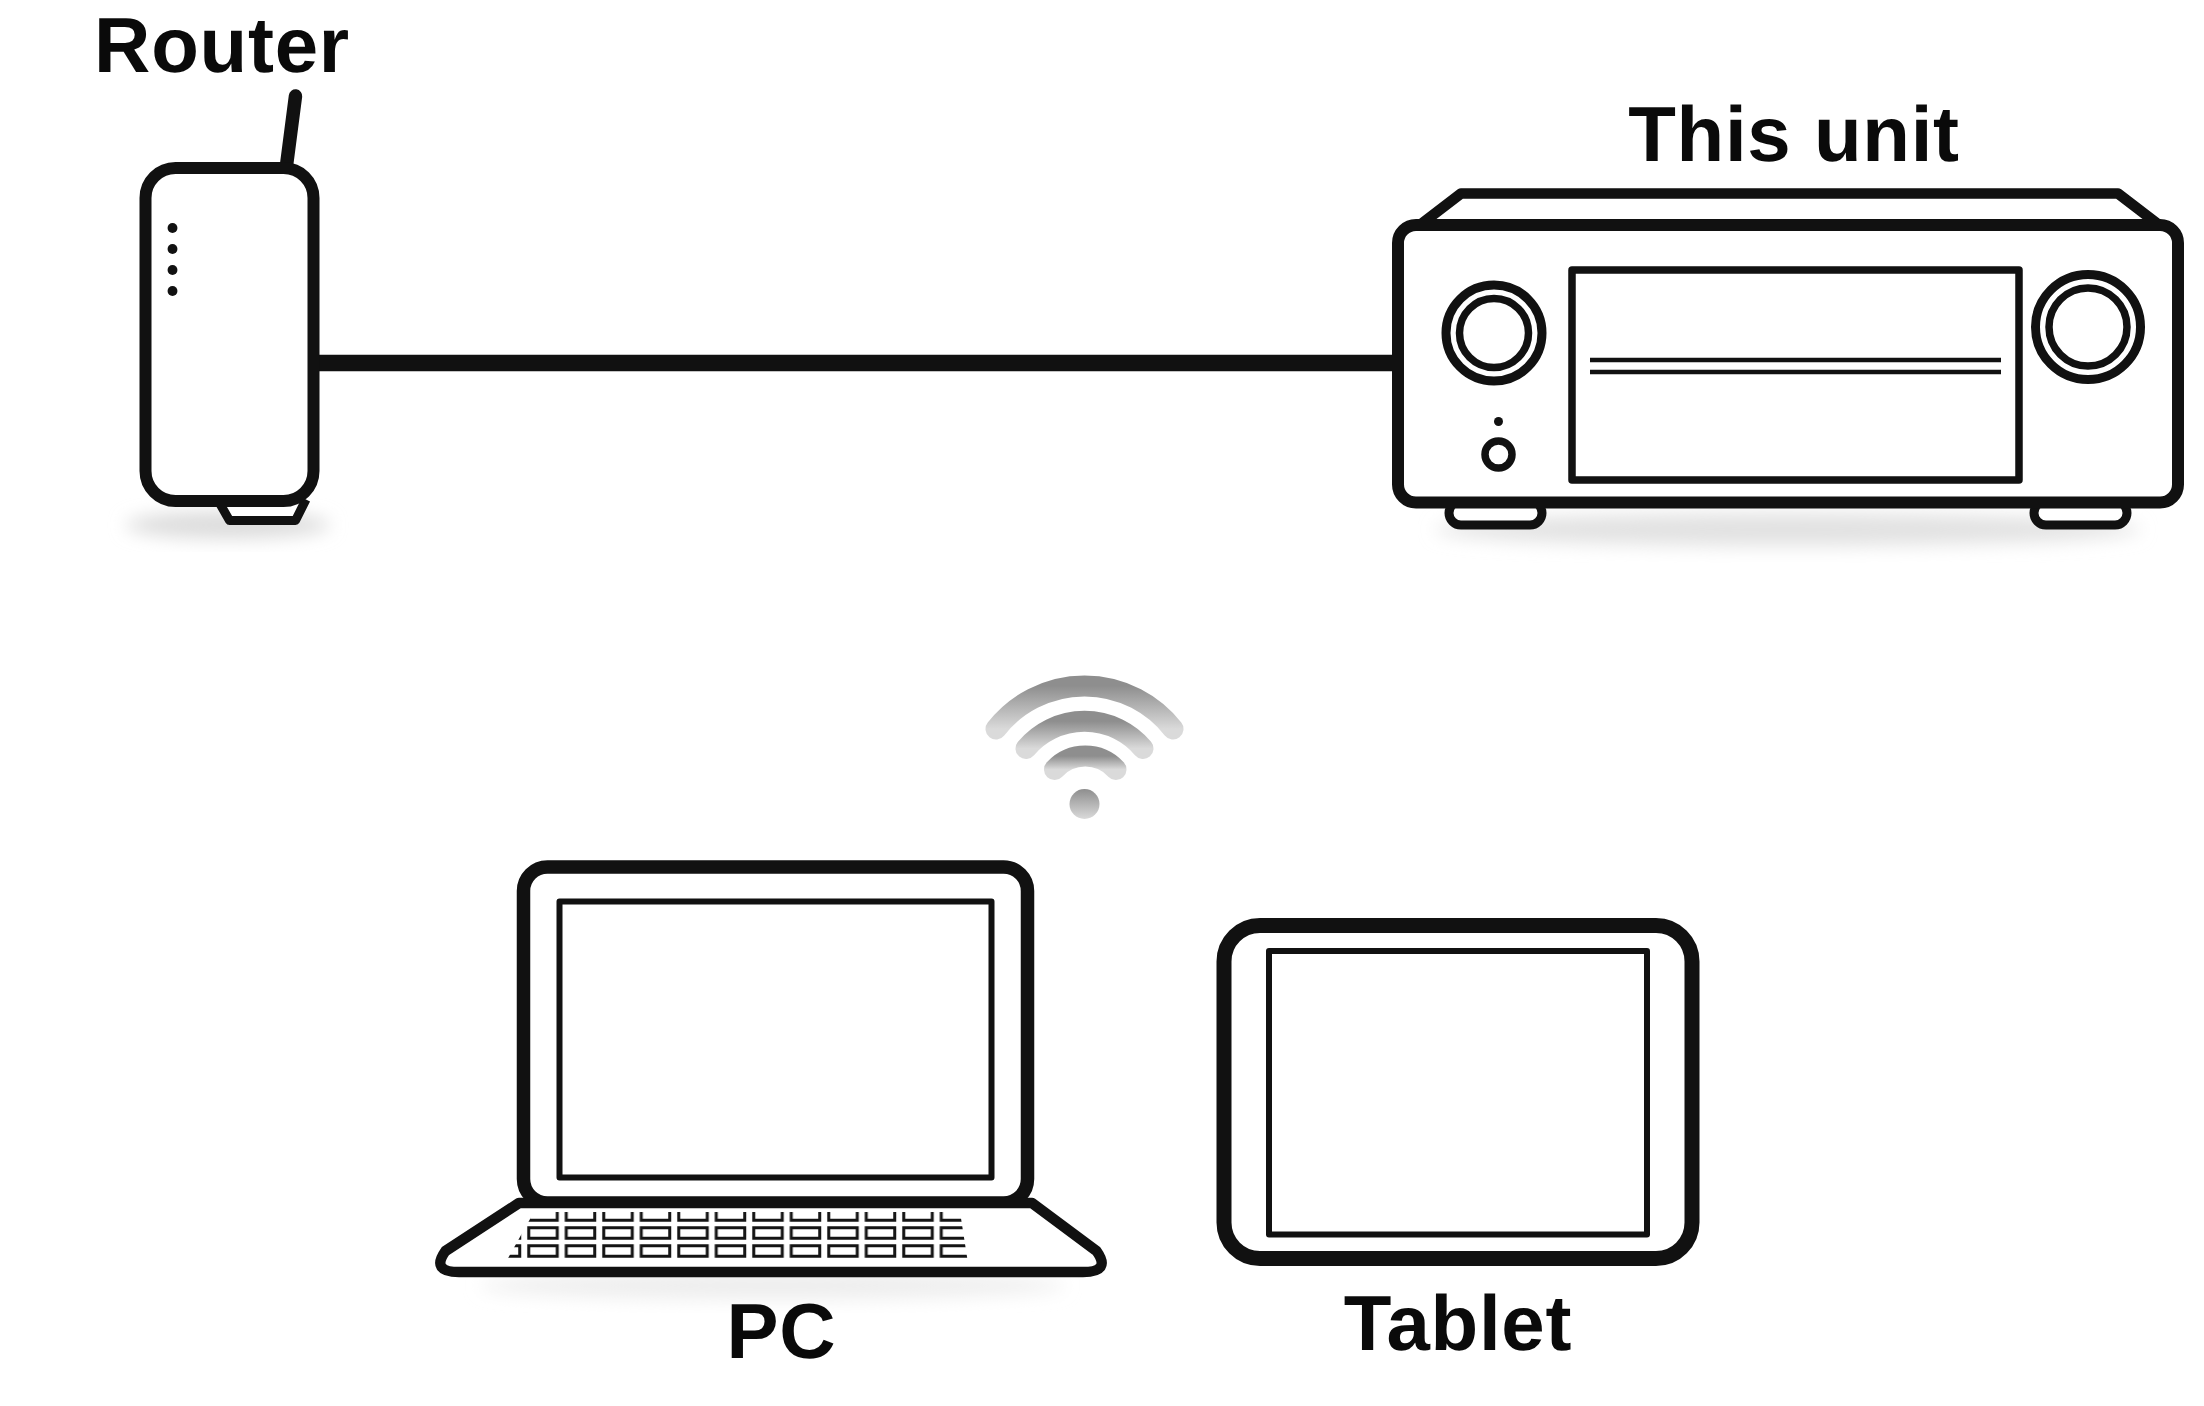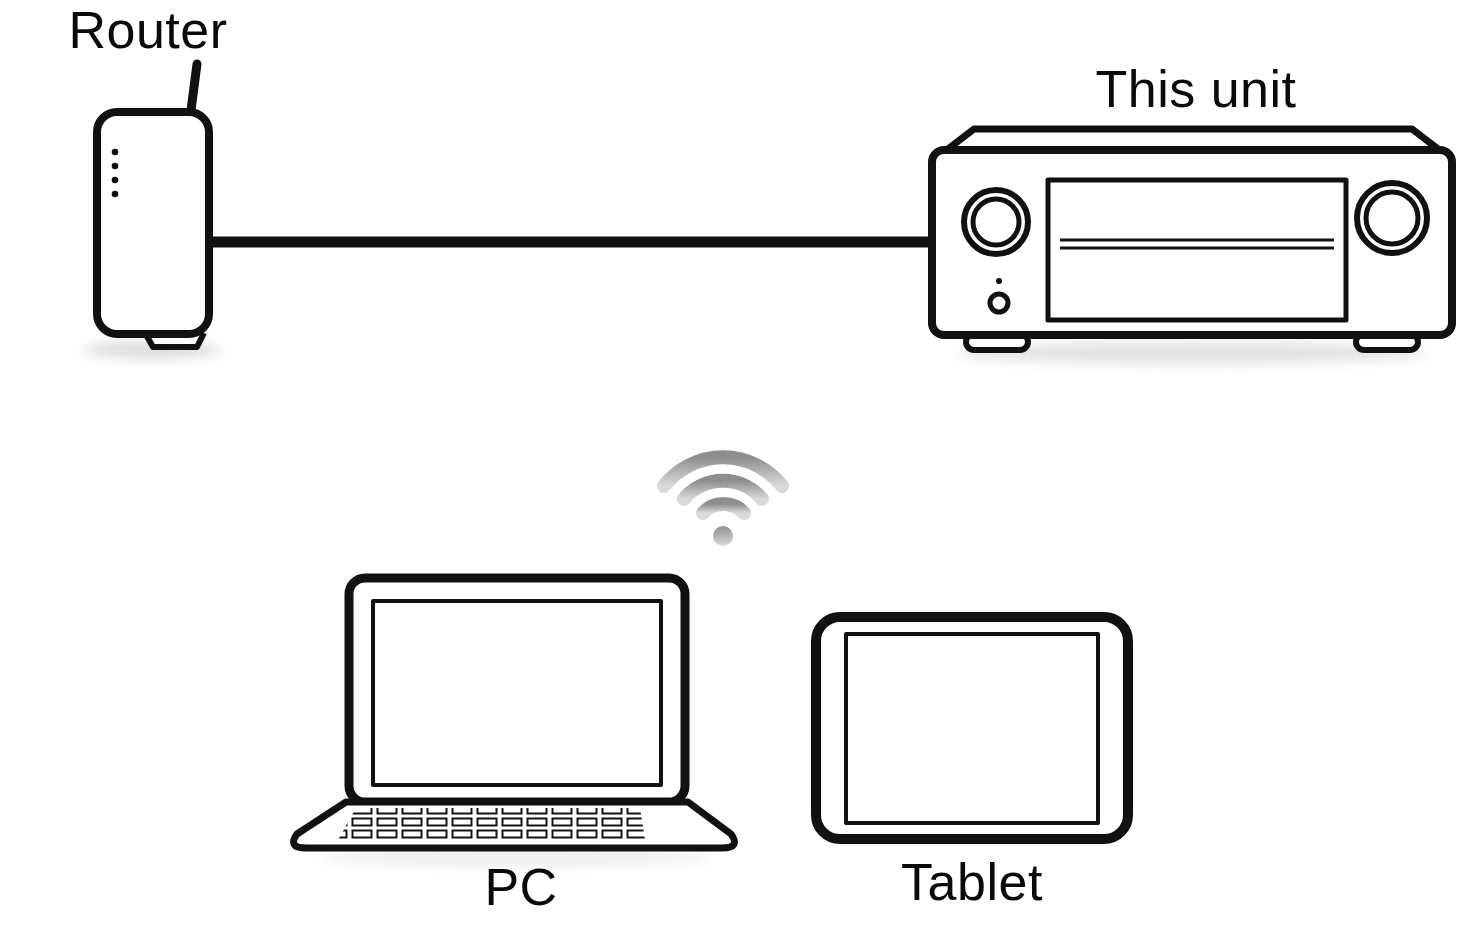--- a/index.html
+++ b/index.html
@@ -7,20 +7,21 @@
     padding: 0;
     background: #ffffff;
     font-family: "Liberation Sans", sans-serif;
   }
   .stage {
     position: relative;
     width: 1469px;
     height: 937px;
     background: #ffffff;
     overflow: hidden;
+    font-weight: bold;
   }
   .stage svg { display: block; }
   .label {
     font-family: "Liberation Sans", sans-serif;
     font-size: 52px;
     fill: #0a0a0a;
     letter-spacing: 0.5px;
   }
 </style>
 </head>

